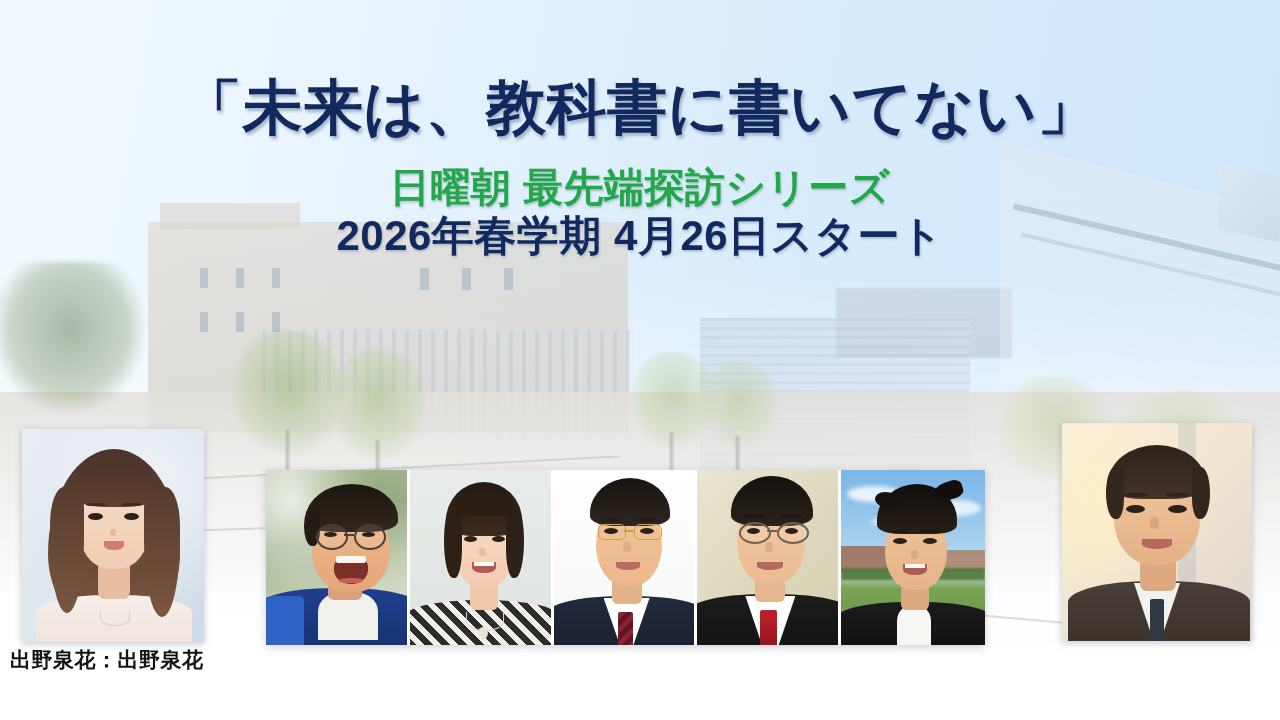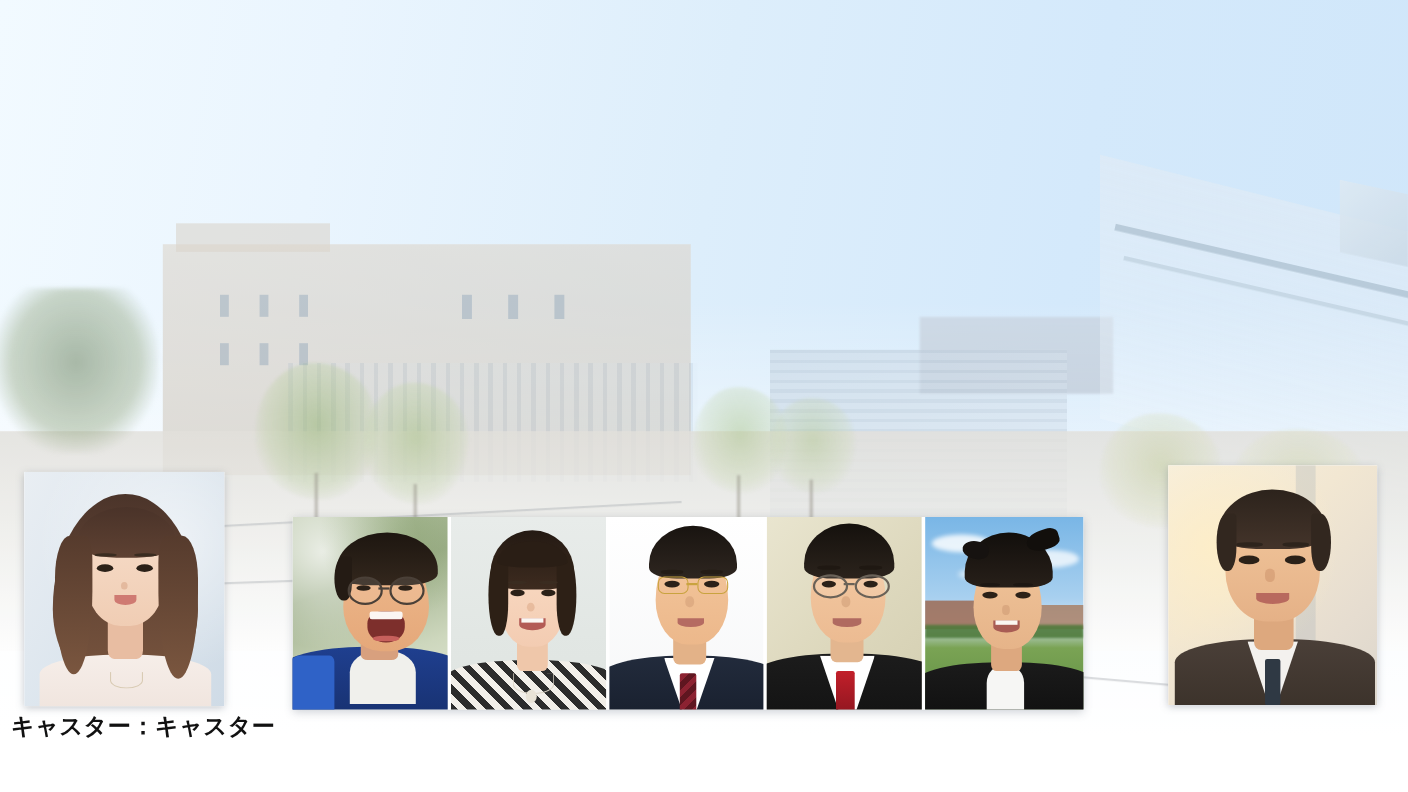--- a/index.html
+++ b/index.html
@@ -210,20 +210,25 @@
     <div class="tree" style="left:330px;top:348px;width:96px;height:110px;background:radial-gradient(ellipse at 50% 45%, rgba(162,190,126,.50) 0%, rgba(194,212,168,.32) 58%, rgba(233,240,225,0) 76%);"></div>
     <div class="trunk" style="left:376px;top:440px;height:38px;"></div>
     <div class="tree" style="left:630px;top:352px;width:86px;height:96px;background:radial-gradient(ellipse at 50% 45%, rgba(168,194,132,.48) 0%, rgba(198,214,172,.30) 58%, rgba(235,241,228,0) 76%);"></div>
     <div class="trunk" style="left:670px;top:432px;height:40px;"></div>
     <div class="tree" style="left:700px;top:362px;width:78px;height:86px;background:radial-gradient(ellipse at 50% 45%, rgba(172,196,136,.44) 0%, rgba(202,216,178,.28) 58%, rgba(236,242,230,0) 76%);"></div>
     <div class="trunk" style="left:736px;top:436px;height:36px;"></div>
     <div class="tree" style="left:1000px;top:376px;width:110px;height:104px;background:radial-gradient(ellipse at 50% 45%, rgba(190,200,140,.42) 0%, rgba(214,220,180,.26) 58%, rgba(242,244,232,0) 76%);"></div>
     <div class="tree" style="left:1120px;top:390px;width:120px;height:96px;background:radial-gradient(ellipse at 50% 45%, rgba(196,204,150,.38) 0%, rgba(220,224,190,.24) 58%, rgba(244,246,238,0) 76%);"></div>
   </div>
 
+  <div class="titles">
+    <div class="t-main">「未来は、教科書に書いてない」</div>
+    <div class="t-sub1">日曜朝 最先端探訪シリーズ</div>
+    <div class="t-sub2">2026年春学期 4月26日スタート</div>
+  </div>
 
   <div class="photo portrait-left">
     <div class="face-bg" style="background:linear-gradient(120deg,#e9eef3 0%,#dde6ee 45%,#cfdbe6 100%);"></div>
     <div class="face-bg" style="background:radial-gradient(circle at 72% 30%, rgba(255,255,255,.55), rgba(255,255,255,0) 60%);"></div>
 
     <div class="hair" style="left:26px;top:20px;width:132px;height:180px;background:linear-gradient(to bottom,#4b342a,#6a4a38 60%,#7a563f);"></div>
 
     <div class="body" style="left:14px;top:166px;width:156px;height:60px;background:linear-gradient(to bottom,#f6eee9,#efe3dc);"></div>
 
     <div class="neck" style="left:76px;top:128px;width:32px;height:42px;background:#e8bda2;"></div>
@@ -417,15 +422,15 @@
         <div class="eye" style="left:52px;top:68px;width:14px;height:6px;"></div>
         <div class="eye" style="left:82px;top:68px;width:14px;height:6px;"></div>
         <div style="position:absolute;left:70px;top:80px;width:7px;height:9px;border-radius:45%;background:rgba(200,146,108,.45);"></div>
         <div style="position:absolute;left:62px;top:94px;width:24px;height:11px;border-radius:0 0 48% 48%;background:#a85c54;"></div>
         <div style="position:absolute;left:64px;top:94px;width:20px;height:4px;background:#faf6f2;"></div>
       </div>
     </div>
 
   </div>
 
-  <div class="caption cap-left">キャスター：キャスター</div>
+  <div class="caption cap-left">出野泉花：出野泉花</div>
 
 </div>
 
 </body></html>

